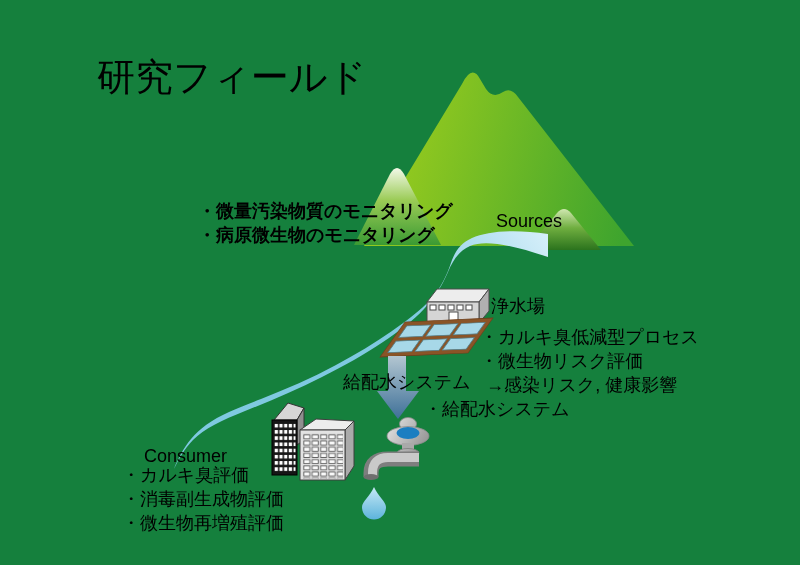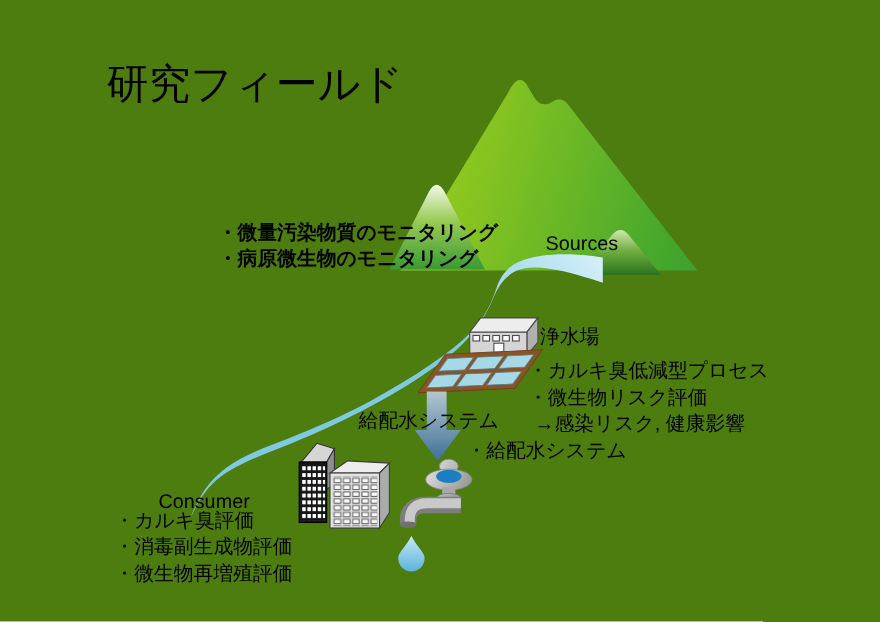--- a/index.html
+++ b/index.html
@@ -1,35 +1,35 @@
 <!DOCTYPE html>
 <html><head>
 <meta charset="utf-8">
 <style>
   html,body{margin:0;padding:0;background:#ffffff;}
   #slide{
-    position:relative;width:800px;height:565px;background:#4d7c0f;overflow:hidden;
+    position:relative;width:800px;height:565px;background:#15803d;overflow:hidden;
     font-family:"Liberation Sans",sans-serif;color:#000;
   }
   #art{position:absolute;left:0;top:0;width:800px;height:565px;}
   .t{position:absolute;white-space:nowrap;line-height:1;}
   .title{left:97px;top:58px;font-size:38px;letter-spacing:0px;}
   .blk{font-size:18px;line-height:24px;}
   .blk div{height:24px;}
   #src-block{left:198px;top:199px;font-weight:bold;}
   #src-block .indent{padding-left:18px;}
   .lat{font-size:18px;}
   #lbl-sources{left:496px;top:196px;margin-top:16px;}
   #lbl-plant{left:491px;top:294px;text-align:right;}
   #treat-block{left:424px;top:325px;}
   #treat-block .i1{padding-left:56px;}
   #treat-block .i2{padding-left:62px;}
-  #lbl-dist{left:326px;top:370px;}
+  #lbl-dist{left:343px;top:370px;}
   #lbl-consumer{left:144px;top:427px;margin-top:20px;}
-  #cons-block{left:104px;top:463px;font-family:Liberation Mono, monospace;}
+  #cons-block{left:122px;top:463px;}
   .it{font-style:italic;}
 </style>
 </head>
 <body>
 
 <div id="slide">
 
   <svg id="art" viewBox="0 0 800 565">
     <defs>
       <linearGradient id="lgMtn" gradientUnits="userSpaceOnUse" x1="390" y1="150" x2="630" y2="210">

